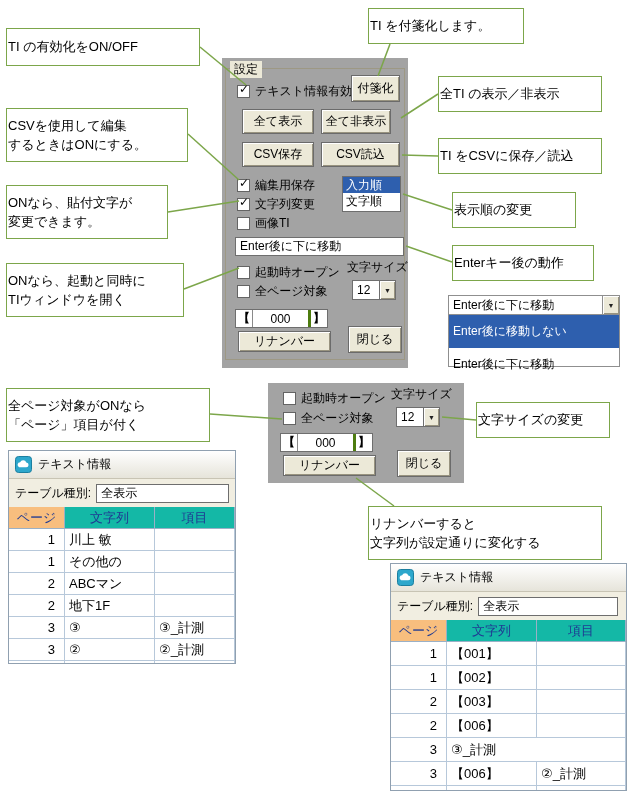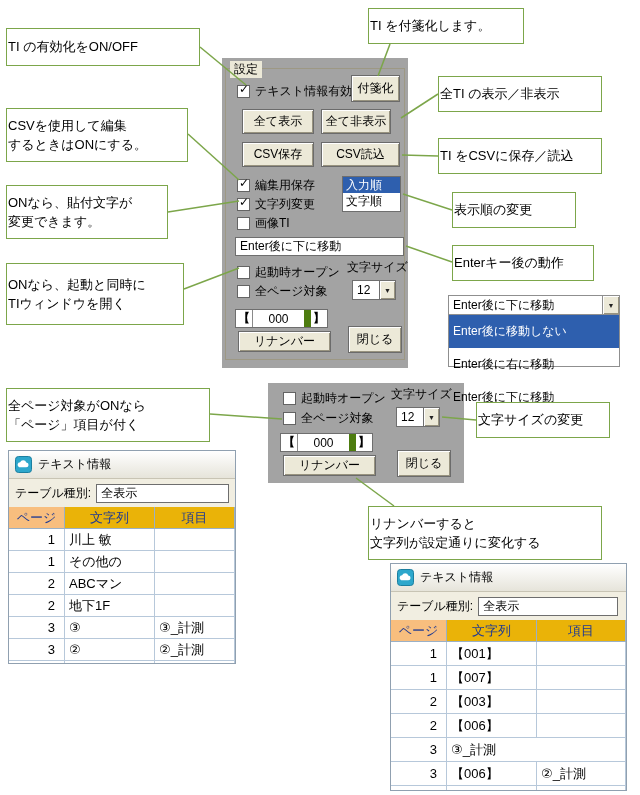--- a/index.html
+++ b/index.html
@@ -29,21 +29,21 @@
   .listbox{position:absolute;background:#fff;border:1px solid #6e6e6e;overflow:hidden}
   .listbox .item{height:16px;line-height:16px;padding:0 3px;font-size:12px;white-space:nowrap}
   .listbox .item.sel{background:#2e5fae;color:#fff}
   .combo{position:absolute;background:#fff;border:1px solid #6e6e6e;display:flex}
   .combo .val{flex:1;display:flex;align-items:center;padding:0 4px;font-size:12px}
   .combo .arrow{width:16px;flex:none;background:#ece9d8;border-left:1px solid #6e6e6e;
     box-shadow:inset 1px 1px 0 #fff,inset -1px -1px 0 #98937f;
     display:flex;align-items:center;justify-content:center;font-size:7px;color:#222}
   .bracketfield{position:absolute;background:#fff;border:1px solid #6e6e6e;display:flex;align-items:stretch;font-size:12px}
   .bracketfield .br{width:16px;display:flex;align-items:center;justify-content:center;font-weight:bold}
-  .bracketfield .num{flex:1;border-left:1px solid #8a8a8a;border-right:7px solid #4d7c0f;
+  .bracketfield .num{flex:1;border-left:1px solid #8a8a8a;border-right:3px solid #4d7c0f;
     display:flex;align-items:center;justify-content:center}
 
   
   .ddpanel{position:absolute;z-index:4;background:#fff;border:1px solid #8f8f8f}
   .dd-combo{display:flex;height:19px;border-bottom:1px solid #8f8f8f}
   .dd-val{flex:1;display:flex;align-items:center;padding:0 4px;font-size:12px;white-space:nowrap}
   .dd-arrow{width:17px;flex:none;background:#ece9d8;border-left:1px solid #8f8f8f;
     box-shadow:inset 1px 1px 0 #fff,inset -1px -1px 0 #98937f;
     display:flex;align-items:center;justify-content:center;font-size:7px;color:#222}
   .dd-item{height:33px;display:flex;align-items:center;padding:12px 4px;font-size:12px;white-space:nowrap}
@@ -56,21 +56,21 @@
   .appicon{width:17px;height:17px;flex:none;display:flex}
   .typebar{height:28px;background:#f1eee1;display:flex;align-items:center;gap:5px;padding:0 6px;font-size:12px}
   .typebar .tval{height:19px;flex:1;max-width:140px;display:flex;align-items:center;padding:0 4px;
     background:#fff;border:1px solid #6e6e6e;font-size:12px}
   .trow{display:flex}
   .trow .c{display:flex;align-items:center;overflow:hidden;white-space:nowrap;
     border-right:1px solid #b7c8da;border-bottom:1px solid #b7c8da;font-size:13px}
   .trow .c1{width:56px;justify-content:flex-end;padding-right:9px;flex:none}
   .trow .c2{width:90px;padding-left:4px;flex:none}
   .trow .c3{flex:1;padding-left:4px}
-  .thead .c{justify-content:center;color:#1f3a93;background:#eab308;padding:0;
+  .thead .c{justify-content:center;color:#1f3a93;background:#14b8a6;padding:0;
     border-right:1px solid #9ab0c6;border-bottom:1px solid #9ab0c6}
   .thead .c.page{background:#f8be7e}
   .h22{height:22px}.h24{height:24px}
 </style>
 </head>
 <body>
 
 <div id="canvas">
 
   <svg id="connectors">
@@ -91,21 +91,21 @@
   <div class="callout" style="left:6px;top:28px;width:194px;height:38px"><span>TI の有効化をON/OFF</span></div>
   <div class="callout" style="left:368px;top:8px;width:156px;height:36px"><span>TI を付箋化します。</span></div>
   <div class="callout" style="left:438px;top:76px;width:164px;height:36px"><span>全TI の表示／非表示</span></div>
   <div class="callout" style="left:6px;top:108px;width:182px;height:54px"><span>CSVを使用して編集
 するときはONにする。</span></div>
   <div class="callout" style="left:438px;top:138px;width:164px;height:36px"><span>TI をCSVに保存／読込</span></div>
   <div class="callout" style="left:6px;top:185px;width:162px;height:54px"><span>ONなら、貼付文字が
 変更できます。</span></div>
   <div class="callout" style="left:452px;top:192px;width:124px;height:36px"><span>表示順の変更</span></div>
   <div class="callout" style="left:452px;top:245px;width:142px;height:36px"><span>Enterキー後の動作</span></div>
-  <div class="callout" style="left:6px;top:263px;width:178px;height:62px"><span>ONなら、起動と同時に
+  <div class="callout" style="left:6px;top:263px;width:178px;height:54px"><span>ONなら、起動と同時に
 TIウィンドウを開く</span></div>
   <div class="callout" style="left:6px;top:388px;width:204px;height:54px"><span>全ページ対象がONなら
 「ページ」項目が付く</span></div>
   <div class="callout" style="left:476px;top:402px;width:134px;height:36px"><span>文字サイズの変更</span></div>
   <div class="callout" style="left:368px;top:506px;width:234px;height:54px"><span>リナンバーすると
 文字列が設定通りに変化する</span></div>
 
   <div class="dialog" style="left:222px;top:58px;width:186px;height:310px">
     <div class="group-border" style="left:3px;top:10px;width:180px;height:292px"></div>
     <div class="group-label" style="left:8px;top:3px">設定</div>
@@ -171,21 +171,20 @@
     <div class="btn" style="left:126px;top:268px;width:54px;height:27px">閉じる</div>
   </div>
 
   <div class="ddpanel" style="left:448px;top:295px;width:172px;height:72px">
     <div class="dd-combo">
       <span class="dd-val">Enter後に下に移動</span>
       <span class="dd-arrow">▼</span>
     </div>
     <div>
       <div class="dd-item sel">Enter後に移動しない</div>
-      <div class="dd-item">Enter後に右に移動</div>
       <div class="dd-item">Enter後に下に移動</div>
     </div>
   </div>
 
   <div class="dialog" style="left:268px;top:383px;width:196px;height:100px">
     <div class="cb" style="left:15px;top:7px">
       <span class="box"></span>
       <span>起動時オープン</span>
     </div>
     <div class="lbl" style="left:123px;top:3px">文字サイズ</div>
@@ -281,21 +280,21 @@
       <span class="c c2" style="justify-content:center;padding-left:0">文字列</span>
       <span class="c c3" style="justify-content:center;padding-left:0">項目</span>
     </div>
     <div class="trow h24">
       <span class="c c1">1</span>
       <span class="c c2">【001】</span>
       <span class="c c3"></span>
     </div>
     <div class="trow h24">
       <span class="c c1">1</span>
-      <span class="c c2">【007】</span>
+      <span class="c c2">【002】</span>
       <span class="c c3"></span>
     </div>
     <div class="trow h24">
       <span class="c c1">2</span>
       <span class="c c2">【003】</span>
       <span class="c c3"></span>
     </div>
     <div class="trow h24">
       <span class="c c1">2</span>
       <span class="c c2">【006】</span>

